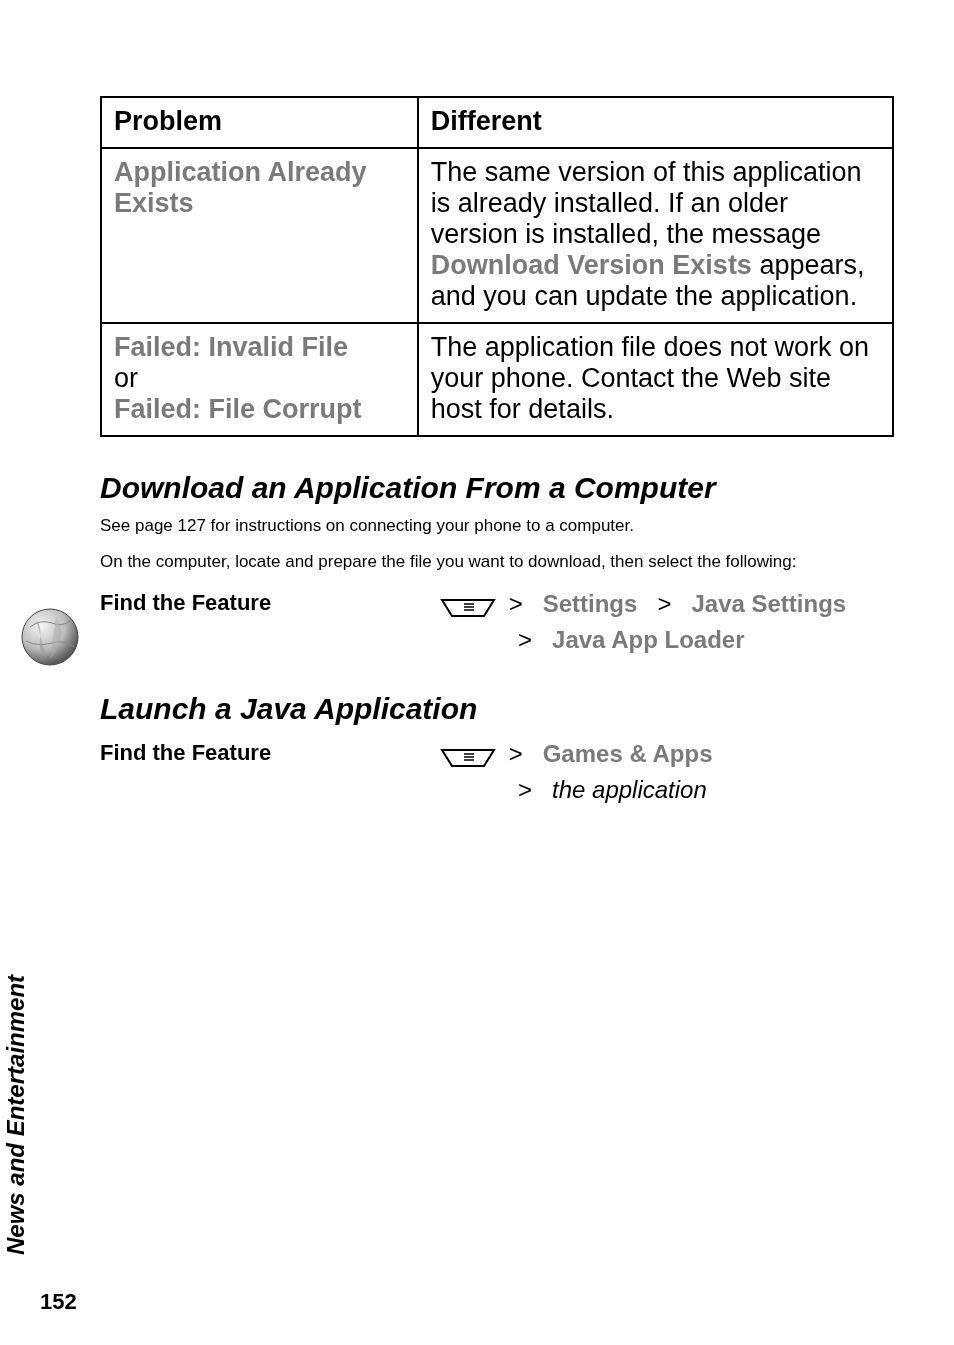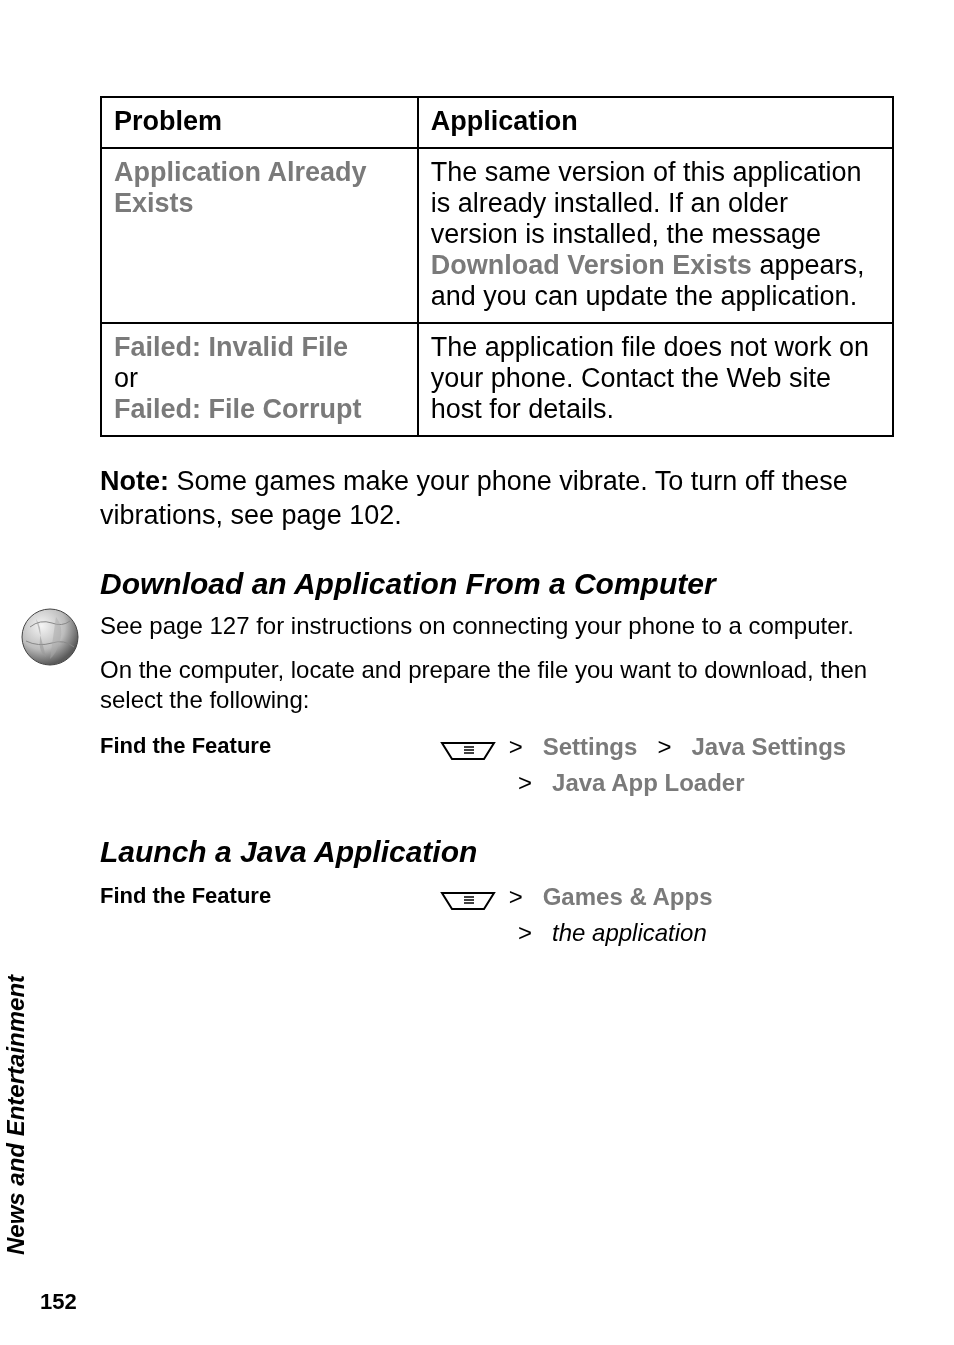--- a/index.html
+++ b/index.html
@@ -48,21 +48,21 @@
   .note-label {
     font-weight: bold;
   }
   h2.section {
     font-size: 30px;
     font-weight: bold;
     font-style: italic;
     margin: 34px 0 10px 0;
   }
   .body-text {
-    font-size: 24px;
+    font-size: 17px;
     line-height: 1.25;
     margin: 6px 0 14px 0;
   }
   .feature-row {
     display: flex;
     align-items: flex-start;
     margin-top: 6px;
     font-size: 22px;
   }
   .feature-label {
@@ -125,21 +125,21 @@
 <div class="page">
 
   <table class="problems">
     <colgroup>
       <col class="col-problem">
       <col class="col-resolution">
     </colgroup>
     <thead>
       <tr>
         <th>Problem</th>
-        <th>Application</th>
+        <th>Different</th>
       </tr>
     </thead>
     <tbody>
       <tr>
         <td>
           <span class="grey-bold">Application Already Exists</span>
         </td>
         <td>
           <span>The same version of this application is already installed. If an older version is installed, the message </span><span class="grey-bold">Download Version Exists</span><span> appears, and you can update the application.</span>
         </td>
@@ -150,23 +150,20 @@
           <span>or</span><br>
           <span class="grey-bold">Failed: File Corrupt</span>
         </td>
         <td>
           <span>The application file does not work on your phone. Contact the Web site host for details.</span>
         </td>
       </tr>
     </tbody>
   </table>
 
-  <p class="note">
-    <span class="note-label">Note:</span><span> Some games make your phone vibrate. To turn off these vibrations, see page 102.</span>
-  </p>
 
   <h2 class="section">Download an Application From a Computer</h2>
 
   <p class="body-text">See page 127 for instructions on connecting your phone to a computer.</p>
   <p class="body-text">On the computer, locate and prepare the file you want to download, then select the following:</p>
 
   <div class="feature-row">
     <div class="feature-label">Find the Feature</div>
     <div class="feature-path">
       <span class="menu-icon">

